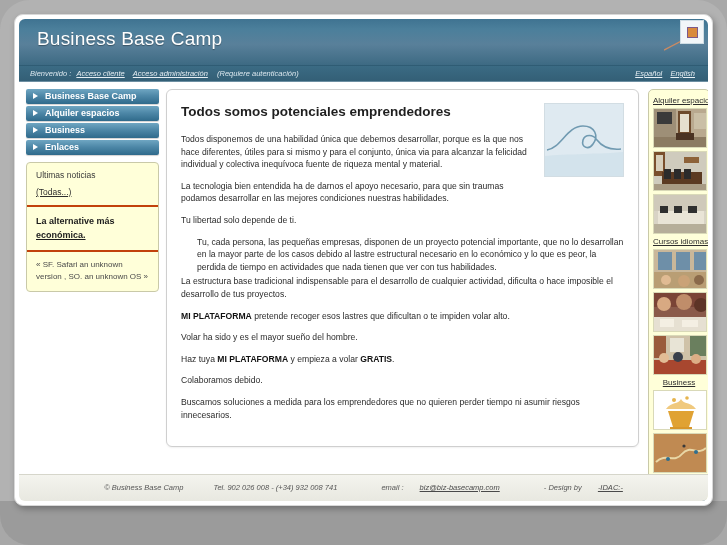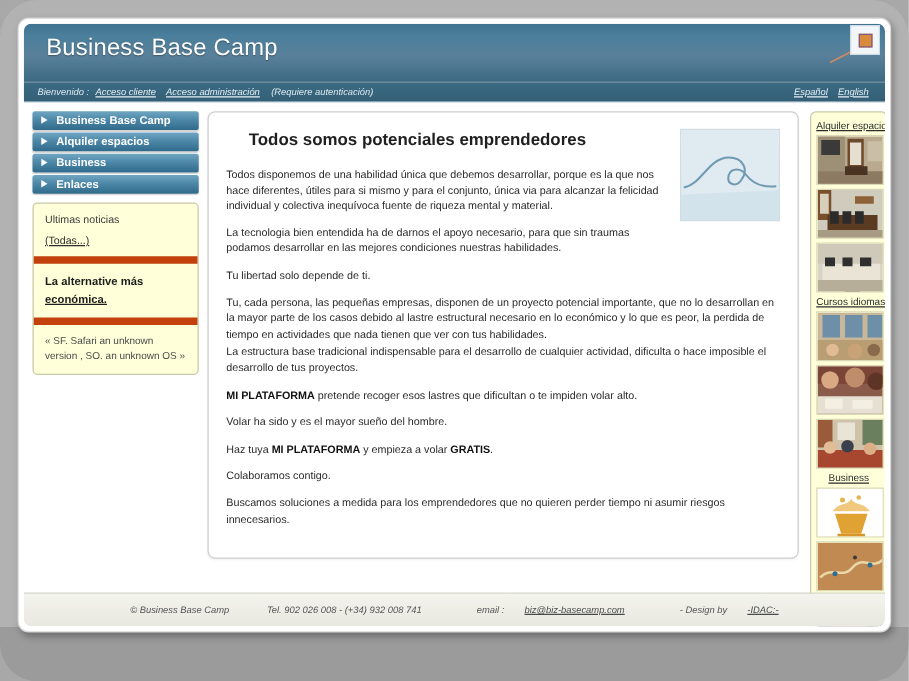--- a/index.html
+++ b/index.html
@@ -165,21 +165,21 @@
   .panel {
     margin-top: 7px;
     background: #ffffd9;
     border: 1px solid #c9c9a8;
     border-radius: 4px;
     box-sizing: border-box;
     width: 133px;
   }
   .panel-sec {
     padding: 7px 9px 8px 9px;
-    border-bottom: 6px solid #c2410c;
+    border-bottom: 2px solid #c2410c;
   }
   .panel-sec:last-child { border-bottom: none; }
   .panel-sec .line { display: block; margin-bottom: 7px; font-size: 8.5px; color: #3b3b3b; }
   .panel-sec .line:last-child { margin-bottom: 0; }
   .panel-sec a { color: #2d2d2d; text-decoration: underline; }
   .promo { font-size: 9px; font-weight: bold; color: #1c1c1c; line-height: 14px; }
   .promo a { text-decoration: underline; color: #1c1c1c; }
   .ua-note { font-size: 8px; color: #4a4a4a; line-height: 12px; }
   
   .col-main {
@@ -192,41 +192,41 @@
     border: 1px solid #cfcfcf;
     border-radius: 6px;
     box-sizing: border-box;
     padding: 12px 14px 16px 14px;
     box-shadow: 0 1px 2px rgba(0,0,0,0.06);
   }
   .article-title {
     font-size: 13.5px;
     font-weight: bold;
     color: #1f1f1f;
-    margin: 2px 0 14px 18px;
+    margin: 2px 0 14px 0;
   }
   .hero {
     float: right;
     width: 78px;
     height: 72px;
     margin: -30px 0 6px 10px;
     border: 1px solid #d2dde3;
     background: linear-gradient(to bottom, #eaf3f8 0%, #cfe2ec 58%, #bcd6e4 100%);
     position: relative;
     overflow: hidden;
   }
   .hero svg { position: absolute; left: 0; top: 0; }
   p.body {
     margin: 0 0 9px 0;
     font-size: 8.6px;
     line-height: 12.6px;
     color: #2b2b2b;
     text-align: left;
   }
-  p.body.tight { margin-bottom: 2px; }
+  p.body.tight { margin-bottom: 2px; margin-left: 16px; }
   p.body b { font-weight: bold; color: #111; }
   
   .col-right {
     position: absolute;
     left: 629px;
     top: 7px;
     width: 62px;
     background: #ffffd9;
     border: 1px solid #c9c9a8;
     border-radius: 5px;
@@ -360,21 +360,21 @@
           <p class="body">
             <b>MI PLATAFORMA</b><span> pretende recoger esos lastres que dificultan o te impiden volar alto.</span>
           </p>
 
           <p class="body">Volar ha sido y es el mayor sueño del hombre.</p>
 
           <p class="body">
             <span>Haz tuya </span><b>MI PLATAFORMA</b><span> y empieza a volar </span><b>GRATIS</b><span>.</span>
           </p>
 
-          <p class="body">Colaboramos contigo.</p>
+          <p class="body">Colaboramos debido.</p>
           <p class="body">Buscamos soluciones a medida para los emprendedores que no quieren perder tiempo ni asumir riesgos innecesarios.</p>
         </div>
 
         <div class="col-right">
 
           <div class="side-head">Alquiler espacios</div>
           <div class="thumb">
             <svg width="54" height="40" viewBox="0 0 54 40">
               <rect width="54" height="40" fill="#b9a98f"></rect>
               <rect x="0" y="0" width="22" height="28" fill="#9e8f77"></rect>

